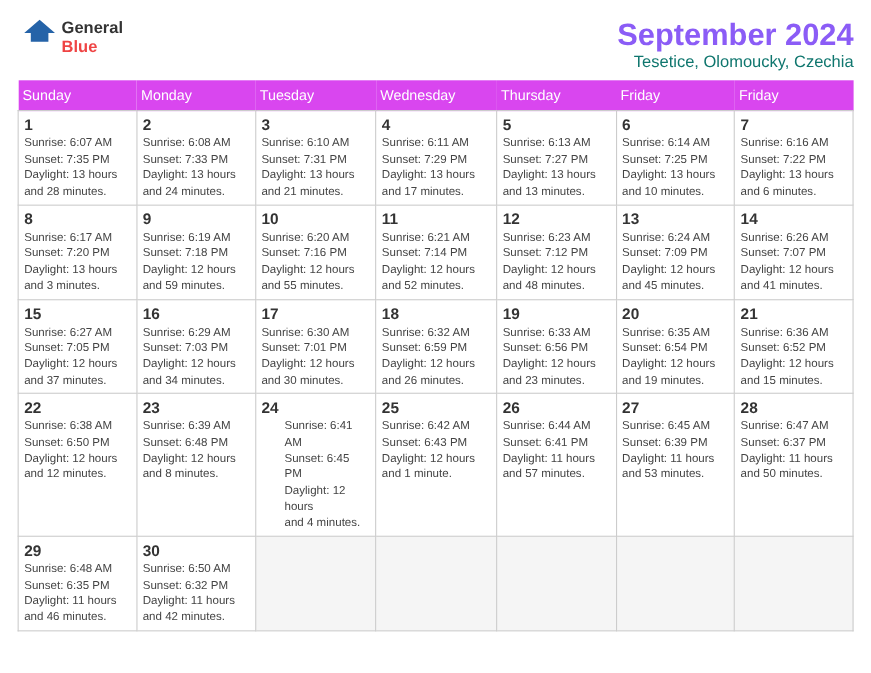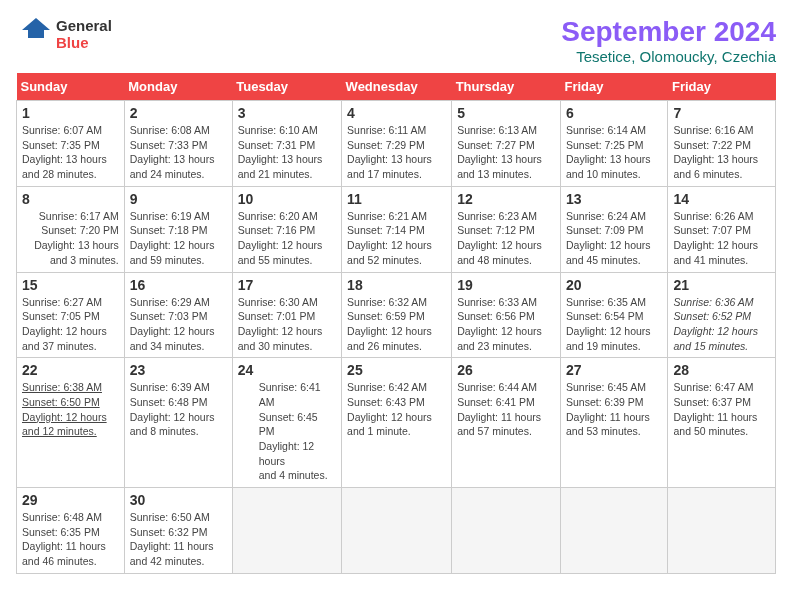--- a/index.html
+++ b/index.html
@@ -32,26 +32,26 @@
     .subtitle {
       font-size: 15px;
       color: #0f766e;
     }
     table {
       width: 100%;
       border-collapse: collapse;
       font-size: 11px;
     }
     thead tr th {
-      background-color: #ef4444;
+      background-color: #d946ef;
       color: #fff;
       padding: 6px 4px;
       text-align: left;
       font-size: 13px;
-      font-weight: bold;
+      font-weight: normal;
     }
     tbody tr td {
       border: 1px solid #ccc;
       padding: 4px 5px;
       vertical-align: top;
       width: 113px;
       min-height: 70px;
       color: #333;
     }
     tbody tr td.empty {
@@ -151,21 +151,21 @@
           <span class="day-num">7</span>
           <div class="day-info" style="white-space: pre-line;">Sunrise: 6:16 AM
 Sunset: 7:22 PM
 Daylight: 13 hours
 and 6 minutes.</div>
         </td>
       </tr>
       <tr>
         <td>
           <span class="day-num">8</span>
-          <div class="day-info" style="white-space: pre-line; text-align: right;">Sunrise: 6:17 AM
+          <div class="day-info" style="white-space: pre-line;">Sunrise: 6:17 AM
 Sunset: 7:20 PM
 Daylight: 13 hours
 and 3 minutes.</div>
         </td>
         <td>
           <span class="day-num">9</span>
           <div class="day-info" style="white-space: pre-line;">Sunrise: 6:19 AM
 Sunset: 7:18 PM
 Daylight: 12 hours
 and 59 minutes.</div>
@@ -244,30 +244,30 @@
         </td>
         <td>
           <span class="day-num">20</span>
           <div class="day-info" style="white-space: pre-line;">Sunrise: 6:35 AM
 Sunset: 6:54 PM
 Daylight: 12 hours
 and 19 minutes.</div>
         </td>
         <td>
           <span class="day-num">21</span>
-          <div class="day-info" style="white-space: pre-line; font-style: italic;">Sunrise: 6:36 AM
+          <div class="day-info" style="white-space: pre-line;">Sunrise: 6:36 AM
 Sunset: 6:52 PM
 Daylight: 12 hours
 and 15 minutes.</div>
         </td>
       </tr>
       <tr>
         <td>
           <span class="day-num">22</span>
-          <div class="day-info" style="white-space: pre-line; text-decoration: underline;">Sunrise: 6:38 AM
+          <div class="day-info" style="white-space: pre-line;">Sunrise: 6:38 AM
 Sunset: 6:50 PM
 Daylight: 12 hours
 and 12 minutes.</div>
         </td>
         <td>
           <span class="day-num">23</span>
           <div class="day-info" style="white-space: pre-line;">Sunrise: 6:39 AM
 Sunset: 6:48 PM
 Daylight: 12 hours
 and 8 minutes.</div>

